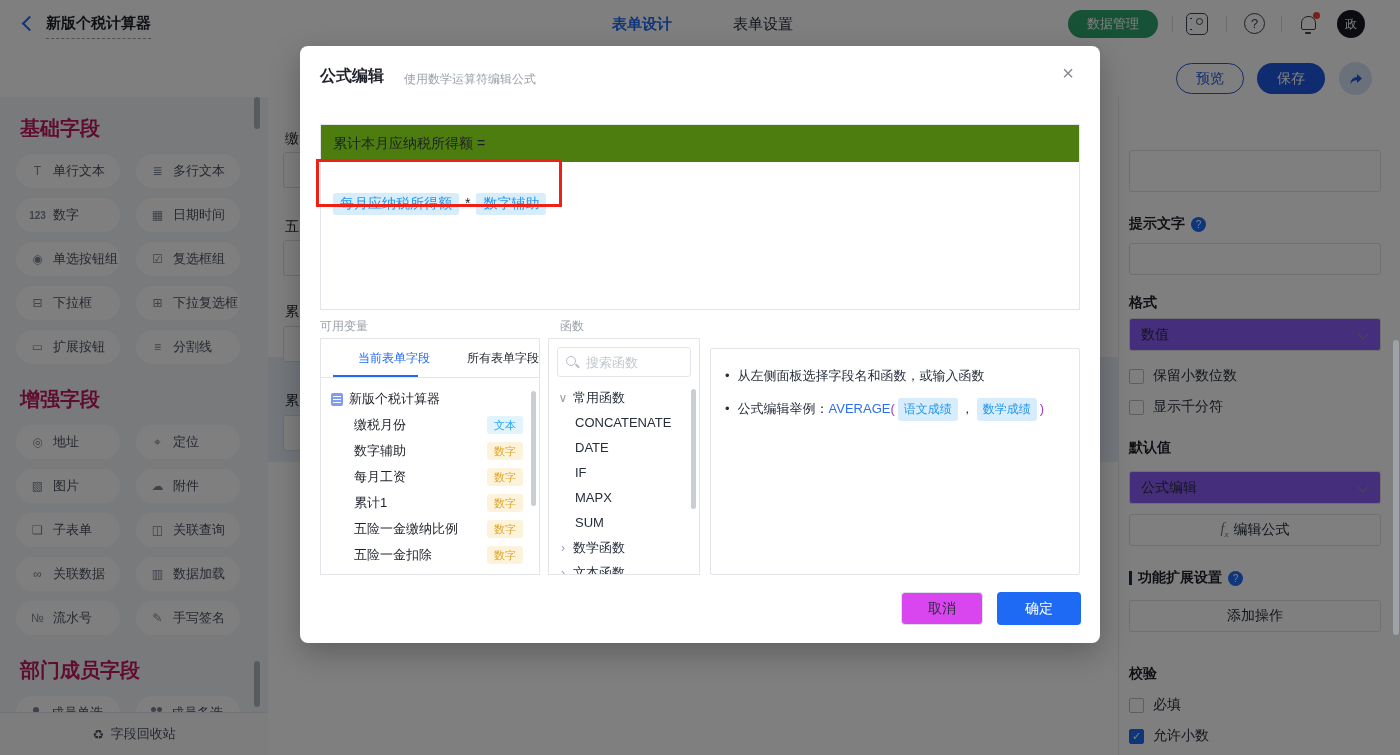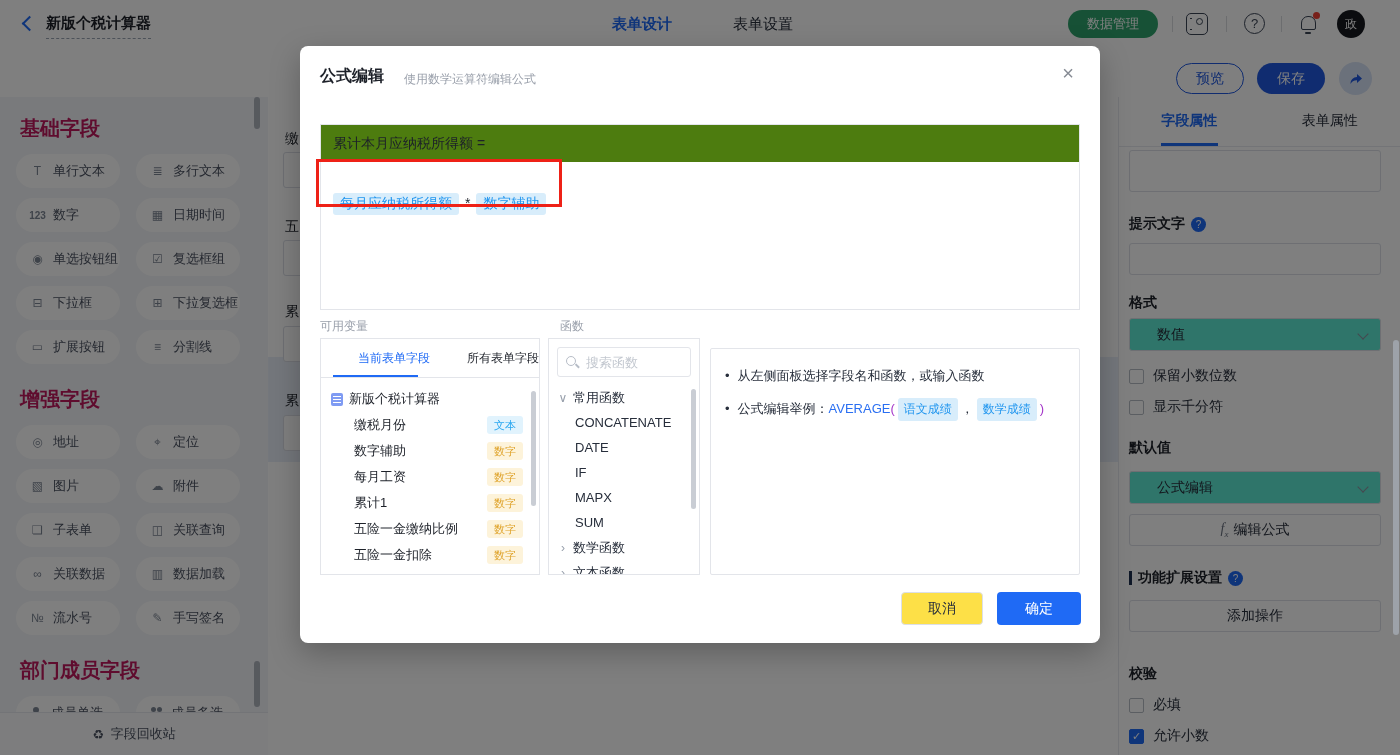--- a/index.html
+++ b/index.html
@@ -56,21 +56,21 @@
   .cv-input{position:absolute;left:15px;width:560px;height:36px;border:1px solid #dcdfe6;border-radius:3px;background:#fff;box-sizing:border-box}
   
   .props{position:absolute;left:1118px;top:97px;width:282px;height:658px;background:#fff;border-left:1px solid #e7e9ee;box-sizing:border-box}
   .props-tabs{display:flex;height:49px;border-bottom:1px solid #e7e9ee}
   .props-tab{flex:1;text-align:center;line-height:46px;font-size:14px;color:#272e3b;cursor:pointer;position:relative}
   .props-tab.active{color:#1f6af5;font-weight:700}
   .props-tab.active::after{content:"";position:absolute;left:42px;right:42px;bottom:0;height:3px;background:#1f6af5}
   .p-box{position:absolute;border:1px solid #dcdfe6;border-radius:3px;background:#fff;box-sizing:border-box}
   .p-label{position:absolute;font-size:14px;font-weight:700;color:#1d2129;display:flex;align-items:center;gap:6px}
   .qmark{width:15px;height:15px;border-radius:50%;background:#1f6af5;color:#fff;font-size:10px;line-height:15px;text-align:center;font-weight:400;cursor:pointer}
-  .p-select{position:absolute;border:1px solid #dcdfe6;border-radius:3px;background:#5eead4;box-sizing:border-box;font-size:14px;color:#272e3b;display:flex;align-items:center;padding-left:27px;cursor:pointer}
+  .p-select{position:absolute;border:1px solid #dcdfe6;border-radius:3px;background:#8b5cf6;box-sizing:border-box;font-size:14px;color:#272e3b;display:flex;align-items:center;padding-left:11px;cursor:pointer}
   .sel-arrow{position:absolute;right:13px;top:11px;width:7px;height:7px;border-right:1.5px solid #8a919f;border-bottom:1.5px solid #8a919f;transform:rotate(45deg)}
   .cb-row{position:absolute;display:flex;align-items:center;gap:9px;font-size:14px;color:#272e3b;cursor:pointer}
   .cb{width:15px;height:15px;border:1.5px solid #b7bcc4;border-radius:2px;background:#fff;box-sizing:border-box;flex:none}
   .cb.checked{background:#1f6af5;border-color:#1f6af5;color:#fff;font-size:11px;line-height:13px;text-align:center}
   .p-btn{position:absolute;border:1px solid #dcdfe6;border-radius:3px;background:#fff;font-size:14px;color:#272e3b;display:flex;align-items:center;justify-content:center;gap:5px;cursor:pointer;box-sizing:border-box}
   .sect-bar{width:3px;height:14px;background:#1d2e4f;display:inline-block}
   .fx{font-style:italic;color:#6b7280;font-family:"Liberation Serif","DejaVu Serif",serif}
   .fx sub{font-size:9px}
   .page-thumb{position:absolute;right:1px;top:340px;width:6px;height:295px;background:#9da2a9;border-radius:3px;z-index:45;cursor:pointer}
   
@@ -106,21 +106,21 @@
   .searchbox input{border:none;outline:none;width:100%;font-size:13px;color:#272e3b;font-family:inherit}
   .searchbox input::placeholder{color:#c2c7cf}
   .fn-row{height:25px;display:flex;align-items:center;font-size:13px;color:#272e3b;padding-left:8px;gap:4px;cursor:pointer}
   .fn-row .chev{color:#98a0ac;width:12px;font-size:12px;text-align:center}
   .fn-row.fn{padding-left:26px}
   .help-line{display:flex;gap:8px;font-size:13px;color:#272e3b;margin-bottom:12px;line-height:21px;align-items:flex-start}
   .help-line::before{content:"•";color:#272e3b}
   .hl-fn{color:#2a6ff2}
   .hl-paren{color:#a435c9}
   .chip.sm{font-size:12px;padding:1px 6px;margin:0 3px}
-  .btn-cancel{position:absolute;left:601px;top:546px;width:82px;height:33px;border:1px solid #dcdfe6;border-radius:4px;background:#fde047;font-size:14px;color:#272e3b;cursor:pointer}
+  .btn-cancel{position:absolute;left:601px;top:546px;width:82px;height:33px;border:1px solid #dcdfe6;border-radius:4px;background:#d946ef;font-size:14px;color:#272e3b;cursor:pointer}
   .btn-confirm{position:absolute;left:697px;top:546px;width:84px;height:33px;background:#1f6af5;border:none;border-radius:4px;font-size:14px;color:#fff;cursor:pointer}
   .annotation{position:absolute;left:316px;top:159px;width:246px;height:48px;border:3px solid #ee2117;z-index:60;box-sizing:border-box}
 </style>
 </head>
 <body>
 
 <div class="screen">
 
   <header class="topbar">
     <span class="back-ch"></span>
@@ -263,24 +263,20 @@
     <div class="cv-input" style="top:55px"></div>
     <span class="cv-label" style="top:121px">五</span>
     <div class="cv-input" style="top:143px"></div>
     <span class="cv-label" style="top:206px">累</span>
     <div class="cv-input" style="top:229px"></div>
     <span class="cv-label" style="top:295px">累</span>
     <div class="cv-input" style="top:318px"></div>
   </main>
 
   <aside class="props">
-    <div class="props-tabs">
-      <div class="props-tab active">字段属性</div>
-      <div class="props-tab">表单属性</div>
-    </div>
     <div class="p-box" style="left:10px;top:53px;width:252px;height:42px"></div>
     <div class="p-label" style="left:10px;top:118px">
         <span>提示文字</span>
         <span class="qmark">?</span>
       </div>
     <div class="p-box" style="left:10px;top:146px;width:252px;height:32px"></div>
     <div class="p-label" style="left:10px;top:197px">
         <span>格式</span>
       </div>
     <div class="p-select" style="left:10px;top:221px;width:252px;height:33px">

